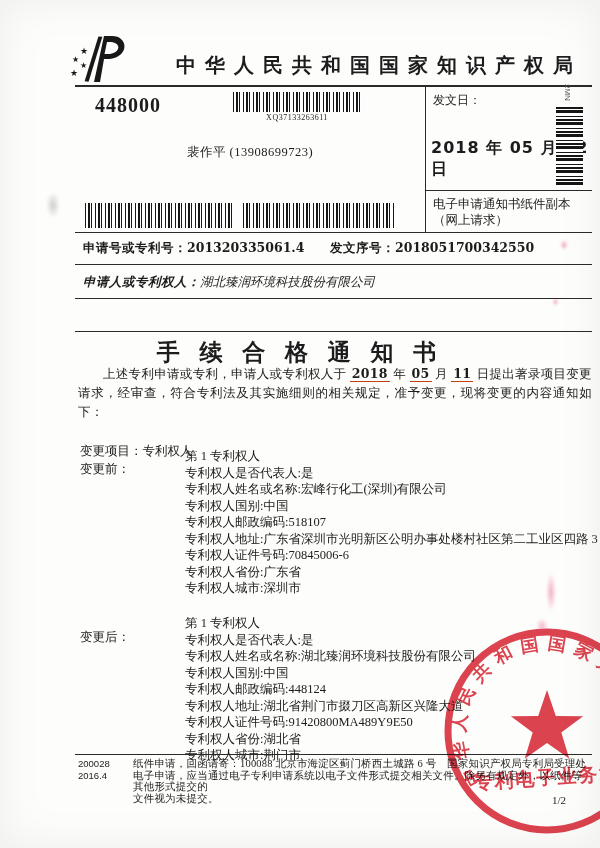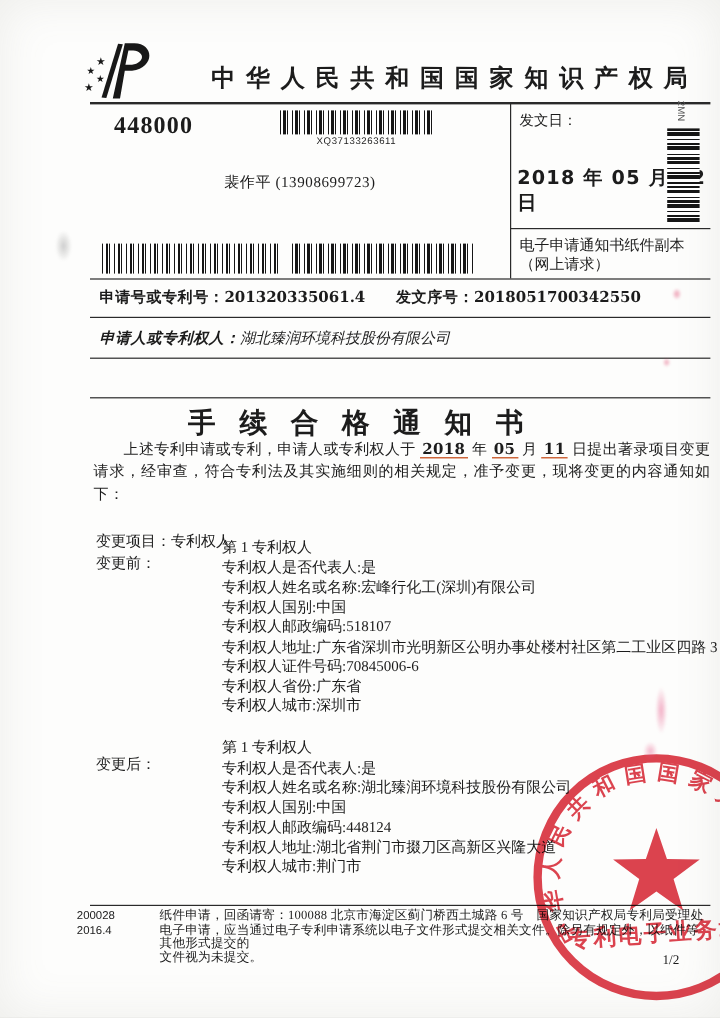--- a/index.html
+++ b/index.html
@@ -16,21 +16,21 @@
     font-size:20px;font-weight:bold;letter-spacing:9px;white-space:nowrap;
     font-family:"Liberation Sans","DejaVu Sans",sans-serif;
   }
   .postal{font-size:20px;font-weight:bold;letter-spacing:1px;font-family:Liberation Serif, serif;}
   .barcode-h{
     background:repeating-linear-gradient(90deg,#161616 0 1px,#fff 1px 3px,#161616 3px 5px,#fff 5px 6px,#161616 6px 7px,#fff 7px 10px);
   }
   .barcode-v{
     background:repeating-linear-gradient(180deg,#161616 0 2px,#fff 2px 3px,#161616 3px 6px,#fff 6px 9px,#161616 9px 10px,#fff 10px 12px);
   }
-  .bc-label{font-size:8px;letter-spacing:.5px;text-align:center;font-family:Liberation Sans, sans-serif;}
+  .bc-label{font-size:8px;letter-spacing:.5px;text-align:center;font-family:Liberation Serif, serif;}
   .addr{font-size:12.5px;letter-spacing:.5px;}
   .date-label{font-size:12px;}
   .date-value{font-size:16px;font-weight:bold;letter-spacing:1px;font-family:"DejaVu Sans",sans-serif;}
   .copy-note{font-size:12.5px;line-height:16px;}
   .side-code{font-size:8px;color:#555;transform:rotate(90deg);transform-origin:left top;font-family:"Liberation Sans","DejaVu Sans",sans-serif;}
   .row-text{font-size:12.5px;white-space:nowrap;}
   .row-text b{letter-spacing:.5px;}
   .num{font-weight:bold;font-family:"DejaVu Serif",serif;}
   .notice-title{font-size:23px;font-weight:bold;letter-spacing:7px;text-align:center;width:100%;}
   .body-par{font-size:12.5px;line-height:19px;text-align:justify;text-indent:2em;letter-spacing:.3px;}
@@ -115,25 +115,27 @@
     </div>
 
   <div class="abs label-line" style="left:80px;top:597px;">变更后：</div>
   <div class="abs" style="left:185px;top:615px;">
       <div class="field-line">第 1 专利权人</div>
       <div class="field-line">专利权人是否代表人:是</div>
       <div class="field-line">专利权人姓名或名称:湖北臻润环境科技股份有限公司</div>
       <div class="field-line">专利权人国别:中国</div>
       <div class="field-line">专利权人邮政编码:448124</div>
       <div class="field-line">专利权人地址:湖北省荆门市掇刀区高新区兴隆大道</div>
+      <div class="field-line">专利权人证件号码:91420800MA489Y9E50</div>
+      <div class="field-line">专利权人省份:湖北省</div>
       <div class="field-line">专利权人城市:荆门市</div>
     </div>
 
   <div class="hr" style="left:75px;top:754px;width:517px;"></div>
-  <div class="abs footer-codes" style="left:64px;top:758px;">
+  <div class="abs footer-codes" style="left:78px;top:758px;">
     <div>200028</div>
     <div>2016.4</div>
   </div>
   <div class="abs footer-text" style="left:133px;top:758px;width:459px;">
     <div>纸件申请，回函请寄：100088 北京市海淀区蓟门桥西土城路 6 号　国家知识产权局专利局受理处</div>
     <div>电子申请，应当通过电子专利申请系统以电子文件形式提交相关文件。除另有规定外，以纸件等其他形式提交的</div>
     <div>文件视为未提交。</div>
   </div>
   <div class="abs page-num" style="left:552px;top:794px;">1/2</div>
 

